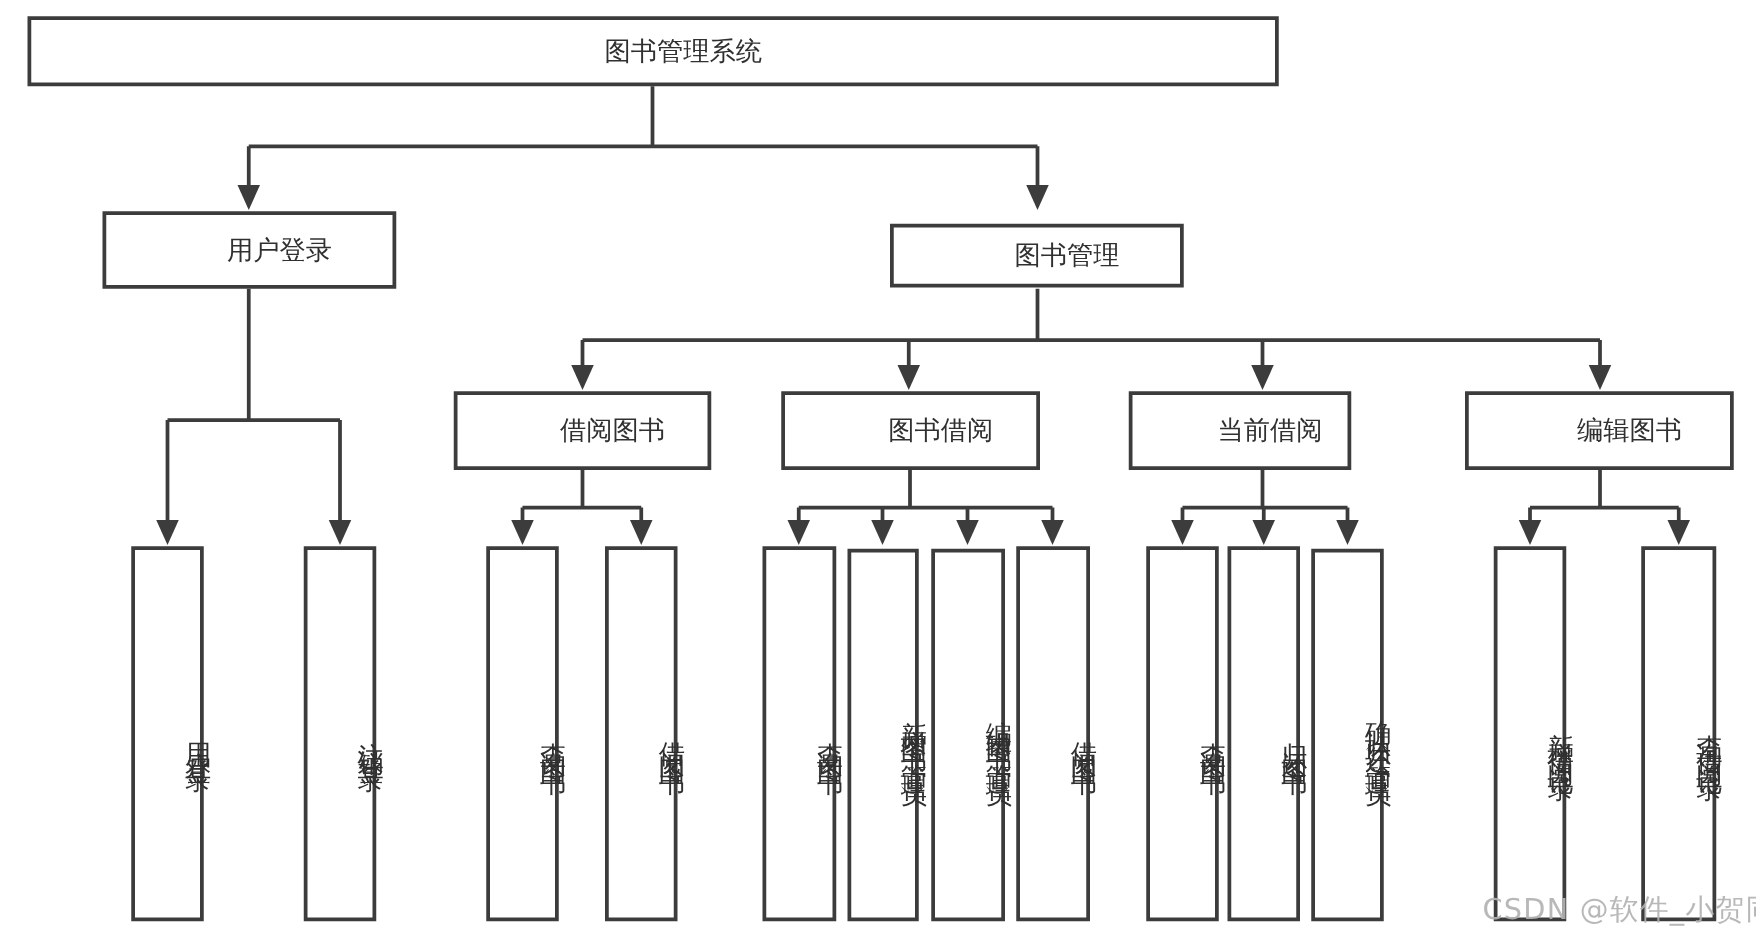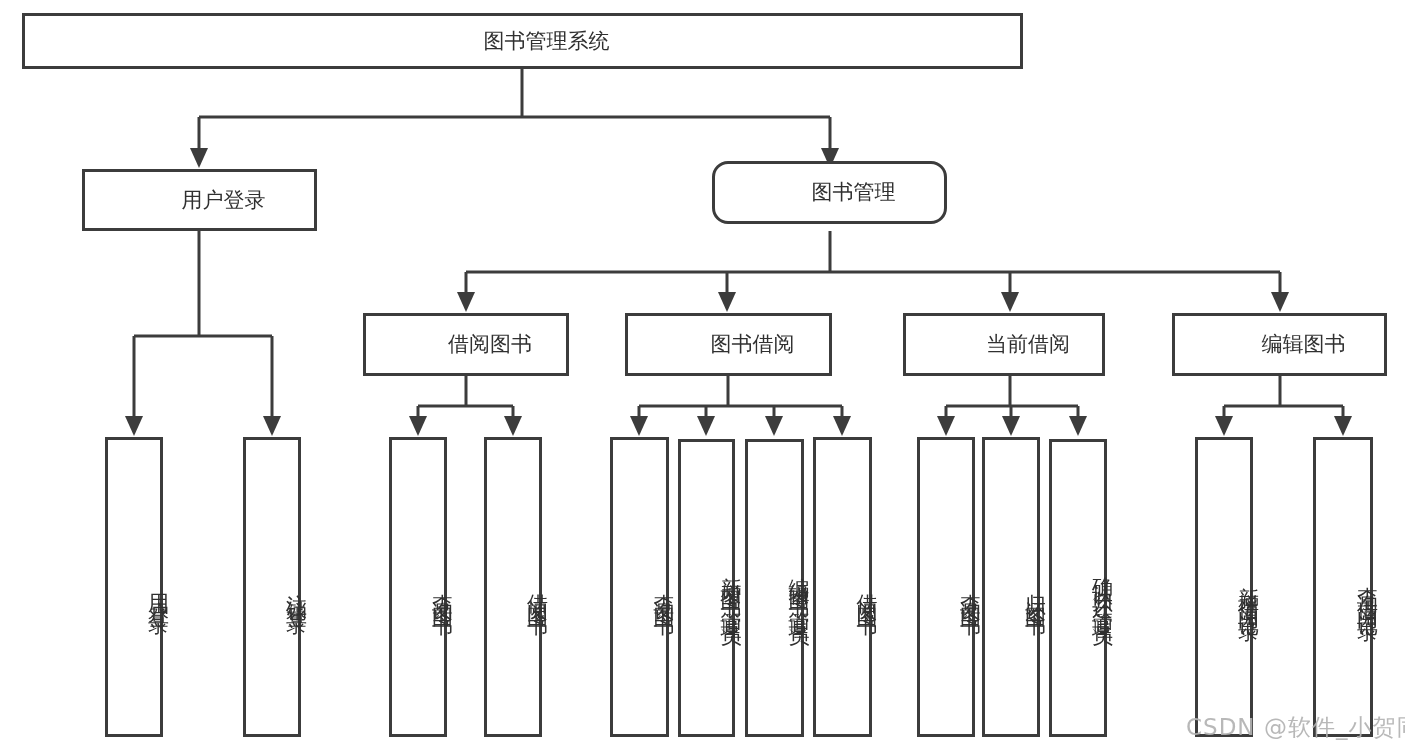--- a/index.html
+++ b/index.html
@@ -64,31 +64,31 @@
     <polygon class="head" points="1334,416 1352,416 1343,436"></polygon>
   </svg>
 
   <div class="box" style="left:22px;top:13px;width:1001px;height:56px;">
     <span class="lbl">图书管理系统</span>
   </div>
 
   <div class="box" style="left:82px;top:169px;width:235px;height:62px;">
     <span class="lbl">用户登录</span>
   </div>
-  <div class="box" style="left:712px;top:161px;width:235px;height:63px;border-radius:16px;">
+  <div class="box" style="left:712px;top:179px;width:235px;height:51px;">
     <span class="lbl">图书管理</span>
   </div>
 
   <div class="box" style="left:363px;top:313px;width:206px;height:63px;">
     <span class="lbl">借阅图书</span>
   </div>
   <div class="box" style="left:625px;top:313px;width:207px;height:63px;">
     <span class="lbl">图书借阅</span>
   </div>
-  <div class="box" style="left:903px;top:313px;width:202px;height:63px;">
+  <div class="box" style="left:903px;top:313px;width:178px;height:63px;">
     <span class="lbl">当前借阅</span>
   </div>
   <div class="box" style="left:1172px;top:313px;width:215px;height:63px;">
     <span class="lbl">编辑图书</span>
   </div>
 
   <div class="box v" style="left:105px;top:437px;width:58px;height:300px;">
     <span class="lbl">用户登录</span>
   </div>
   <div class="box v" style="left:243px;top:437px;width:58px;height:300px;">

